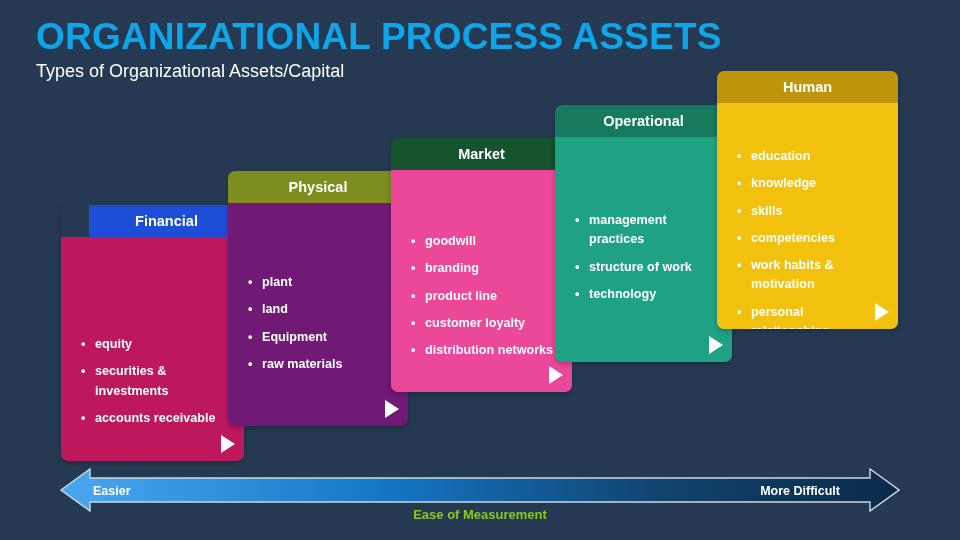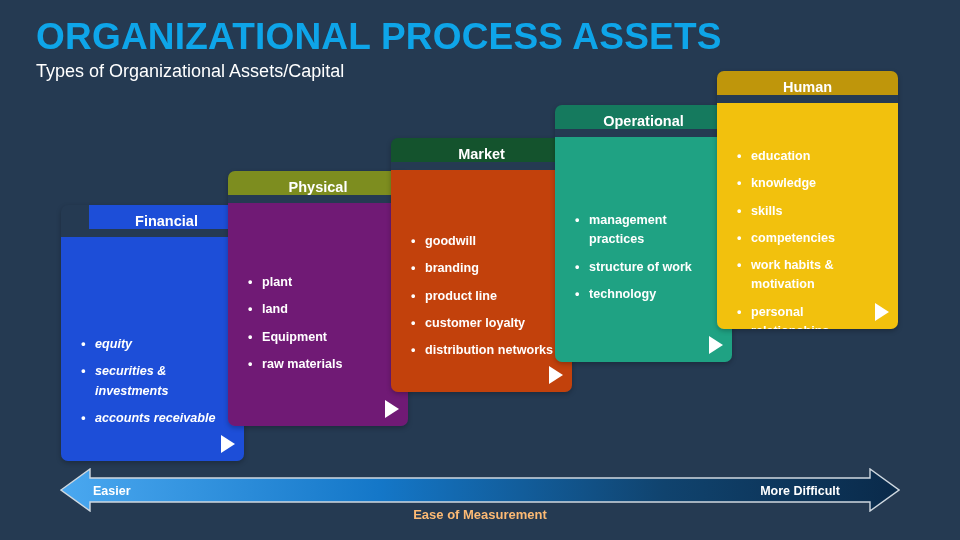--- a/index.html
+++ b/index.html
@@ -38,21 +38,21 @@
   }
 
   
   .card {
     position: absolute;
     border-radius: 7px;
     overflow: hidden;
     box-shadow: 0 2px 5px rgba(0,0,0,0.25);
   }
   .card-header {
-    height: 24px;
+    height: 32px;
     line-height: 32px;
     text-align: center;
     color: #ffffff;
     font-size: 14.5px;
     font-weight: bold;
   }
   .card-body {
     position: absolute;
     left: 0;
     right: 0;
@@ -127,34 +127,34 @@
   #label-easier { left: 93px; }
   #label-more-difficult { right: 80px; }
   #ease-caption {
     position: absolute;
     left: 0;
     right: 0;
     top: 507px;
     text-align: center;
     font-size: 13px;
     font-weight: bold;
-    color: #fdba74;
+    color: #84cc16;
   }
 </style>
 </head>
 <body style="background: rgb(37, 58, 82);">
 
 <div id="slide-title">ORGANIZATIONAL PROCESS ASSETS</div>
 <div id="slide-subtitle">Types of Organizational Assets/Capital</div>
 
 <div class="card" id="card-financial">
   <div class="card-header" style="background: #1d4ed8; margin-left: 28px;">
     <span>Financial</span>
   </div>
-  <div class="card-body" style="background: #1d4ed8; font-style: italic;">
+  <div class="card-body" style="background: #be185d;">
     <ul class="card-list">
       <li>equity</li>
       <li>securities &amp; investments</li>
       <li>accounts receivable</li>
     </ul>
     <div class="play-tri"></div>
   </div>
 </div>
 
 <div class="card" id="card-physical">
@@ -169,21 +169,21 @@
       <li>raw materials</li>
     </ul>
     <div class="play-tri"></div>
   </div>
 </div>
 
 <div class="card" id="card-market">
   <div class="card-header" style="background: #14532d;">
     <span>Market</span>
   </div>
-  <div class="card-body" style="background: #c2410c; padding-left: 10px;">
+  <div class="card-body" style="background: #ec4899; padding-left: 10px;">
     <ul class="card-list">
       <li>goodwill</li>
       <li>branding</li>
       <li>product line</li>
       <li>customer loyalty</li>
       <li>distribution networks</li>
     </ul>
     <div class="play-tri"></div>
   </div>
 </div>

